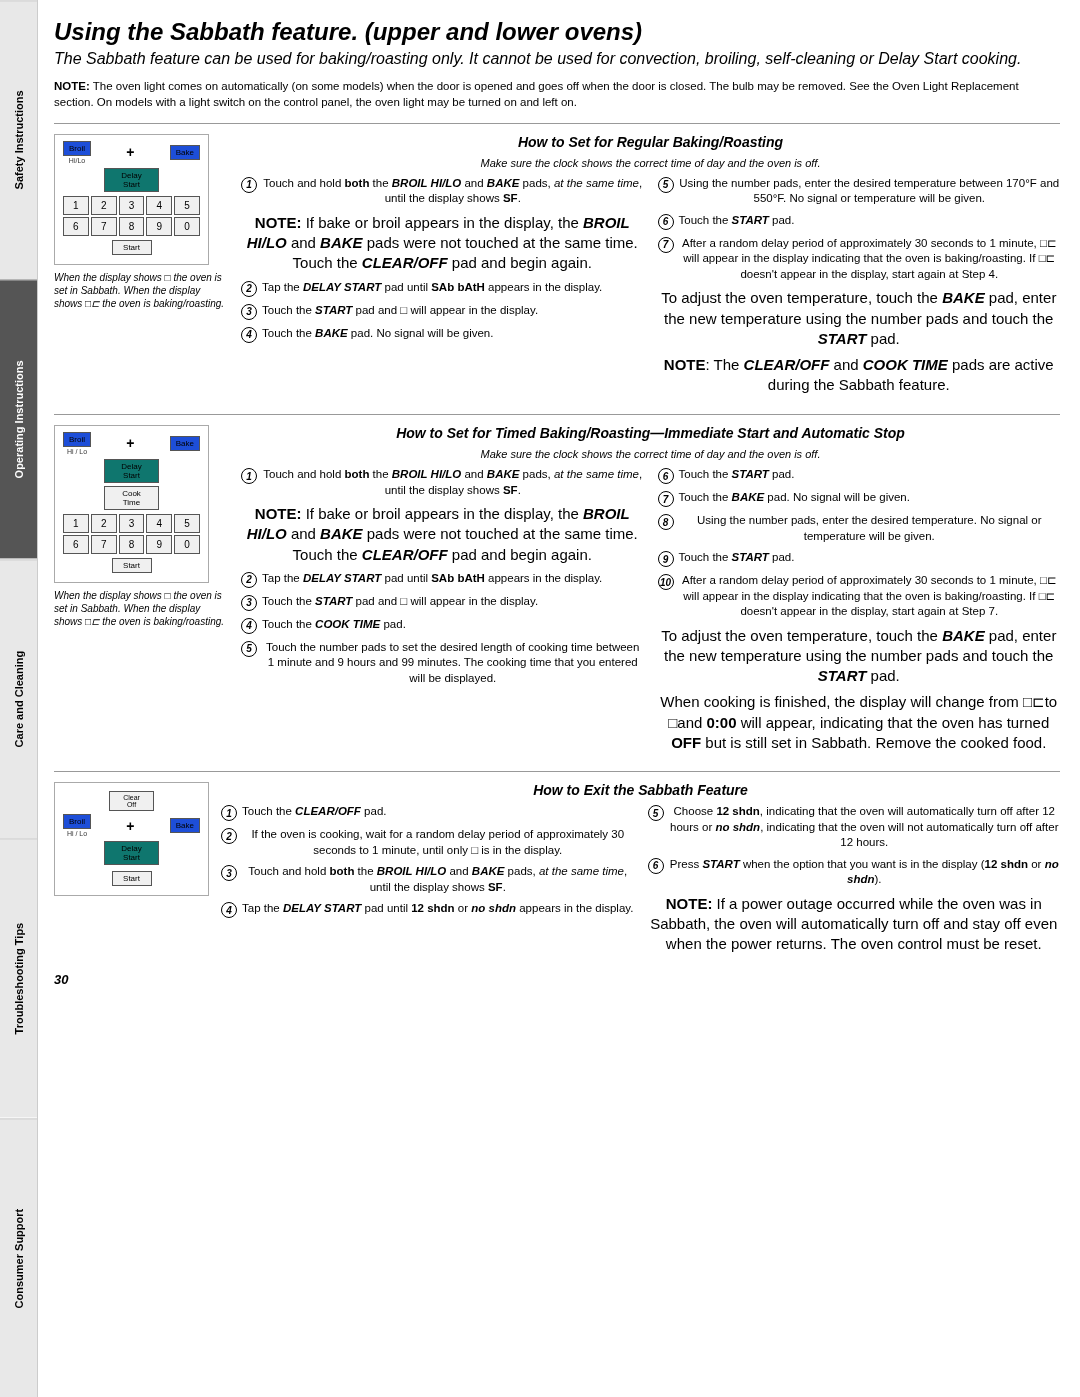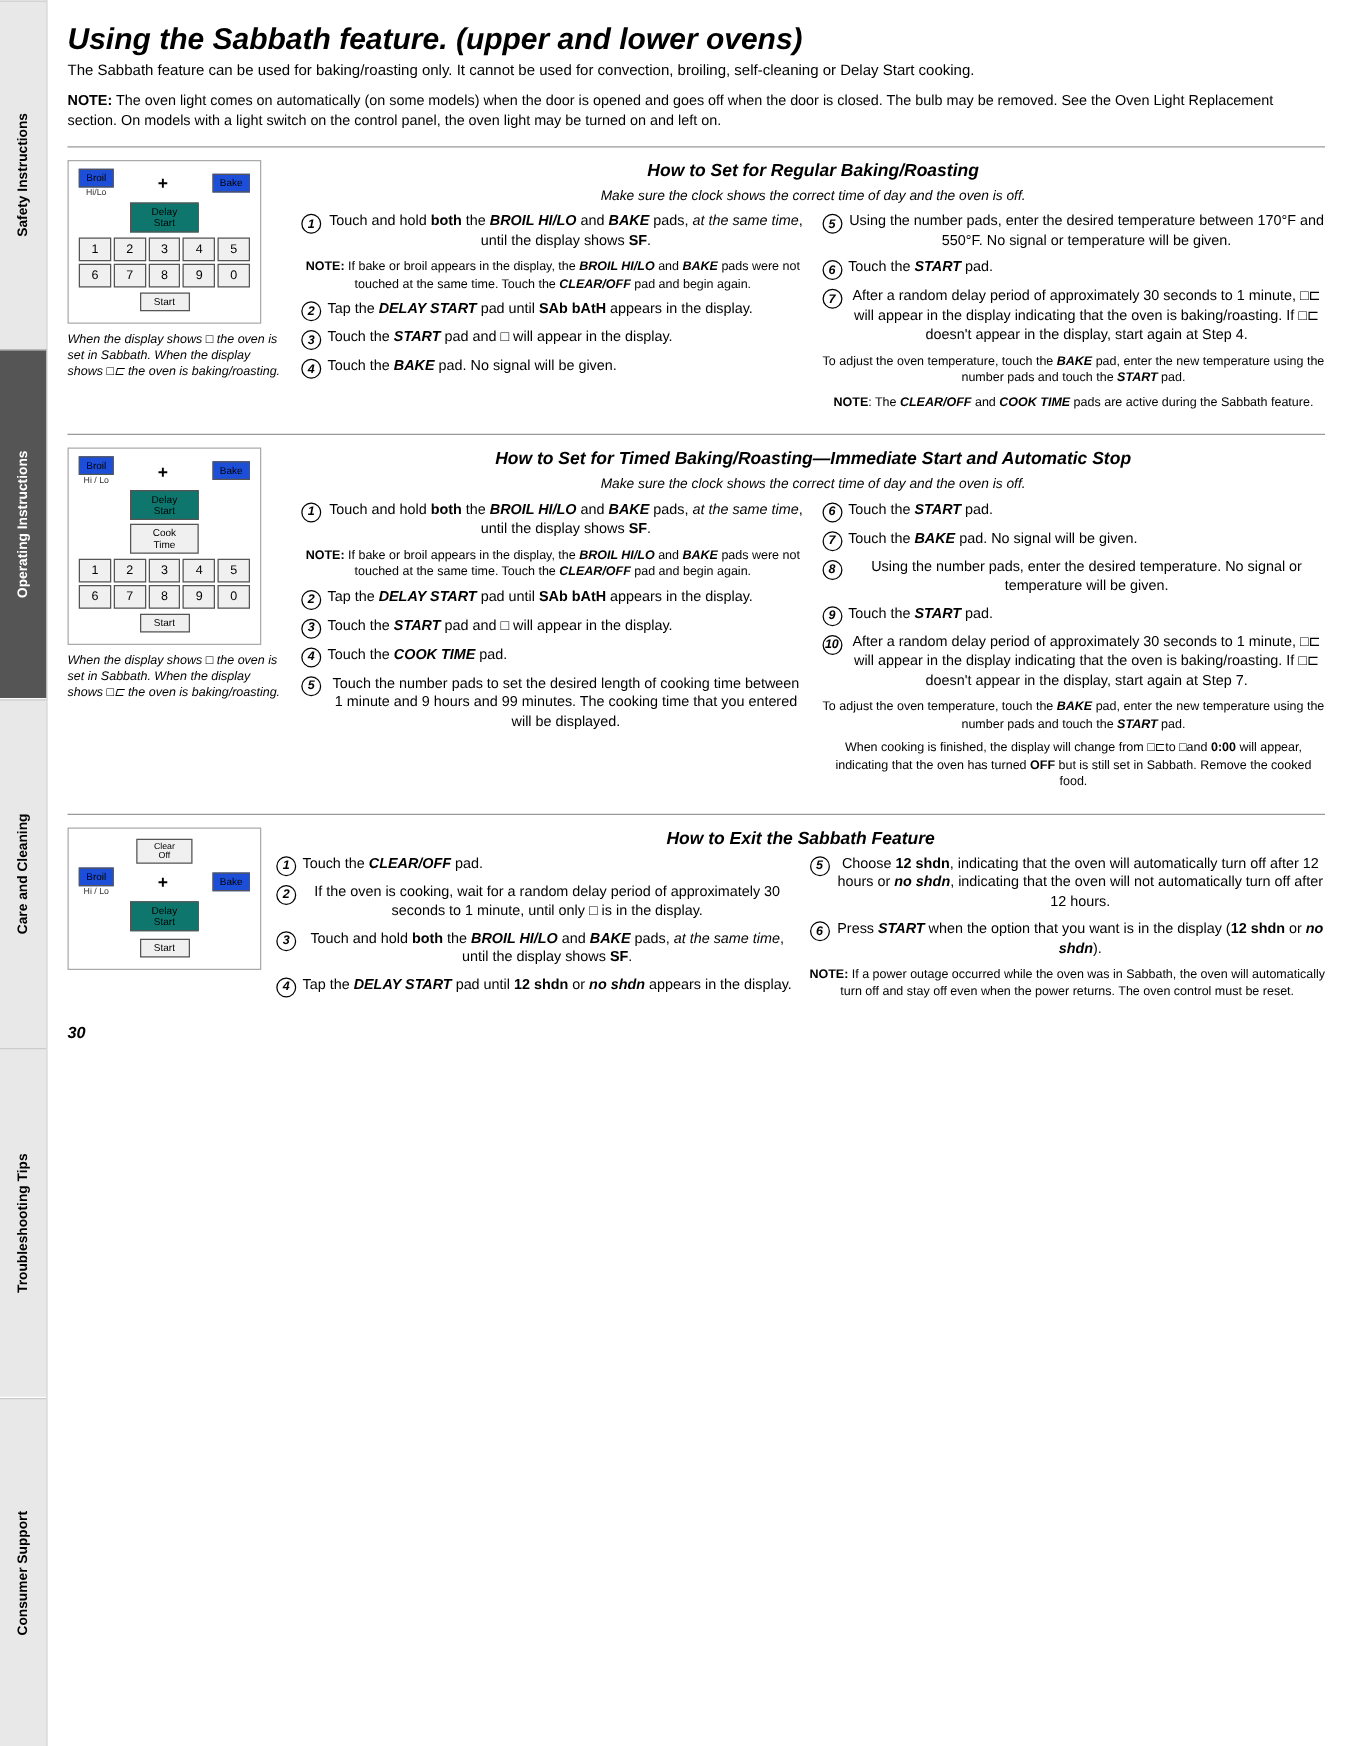--- a/index.html
+++ b/index.html
@@ -56,21 +56,22 @@
       font-weight: bold;
       font-style: italic;
       margin-bottom: 2px;
     }
     .page-subtitle {
       font-size: 14px;
       font-style: italic;
       margin-bottom: 8px;
     }
     .page-intro {
-      font-size: 12px;
+      font-size: 16px;
+      font-style: italic;
       margin-bottom: 8px;
       line-height: 1.4;
     }
     .page-note {
       font-size: 11.5px;
       margin-bottom: 12px;
       line-height: 1.4;
     }
     .bold { font-weight: bold; }
     .italic { font-style: italic; }
@@ -221,21 +222,21 @@
       font-weight: bold;
       font-style: italic;
       flex-shrink: 0;
       margin-top: 1px;
     }
     .step-text {
       font-size: 11.5px;
       line-height: 1.35;
     }
     .step-note {
-      font-size: 10px;
+      font-size: 15px;
       line-height: 1.35;
       margin-bottom: 6px;
       margin-left: 0;
     }
 
     .page-number {
       font-size: 13px;
       font-weight: bold;
       margin-top: 8px;
       font-style: italic;

